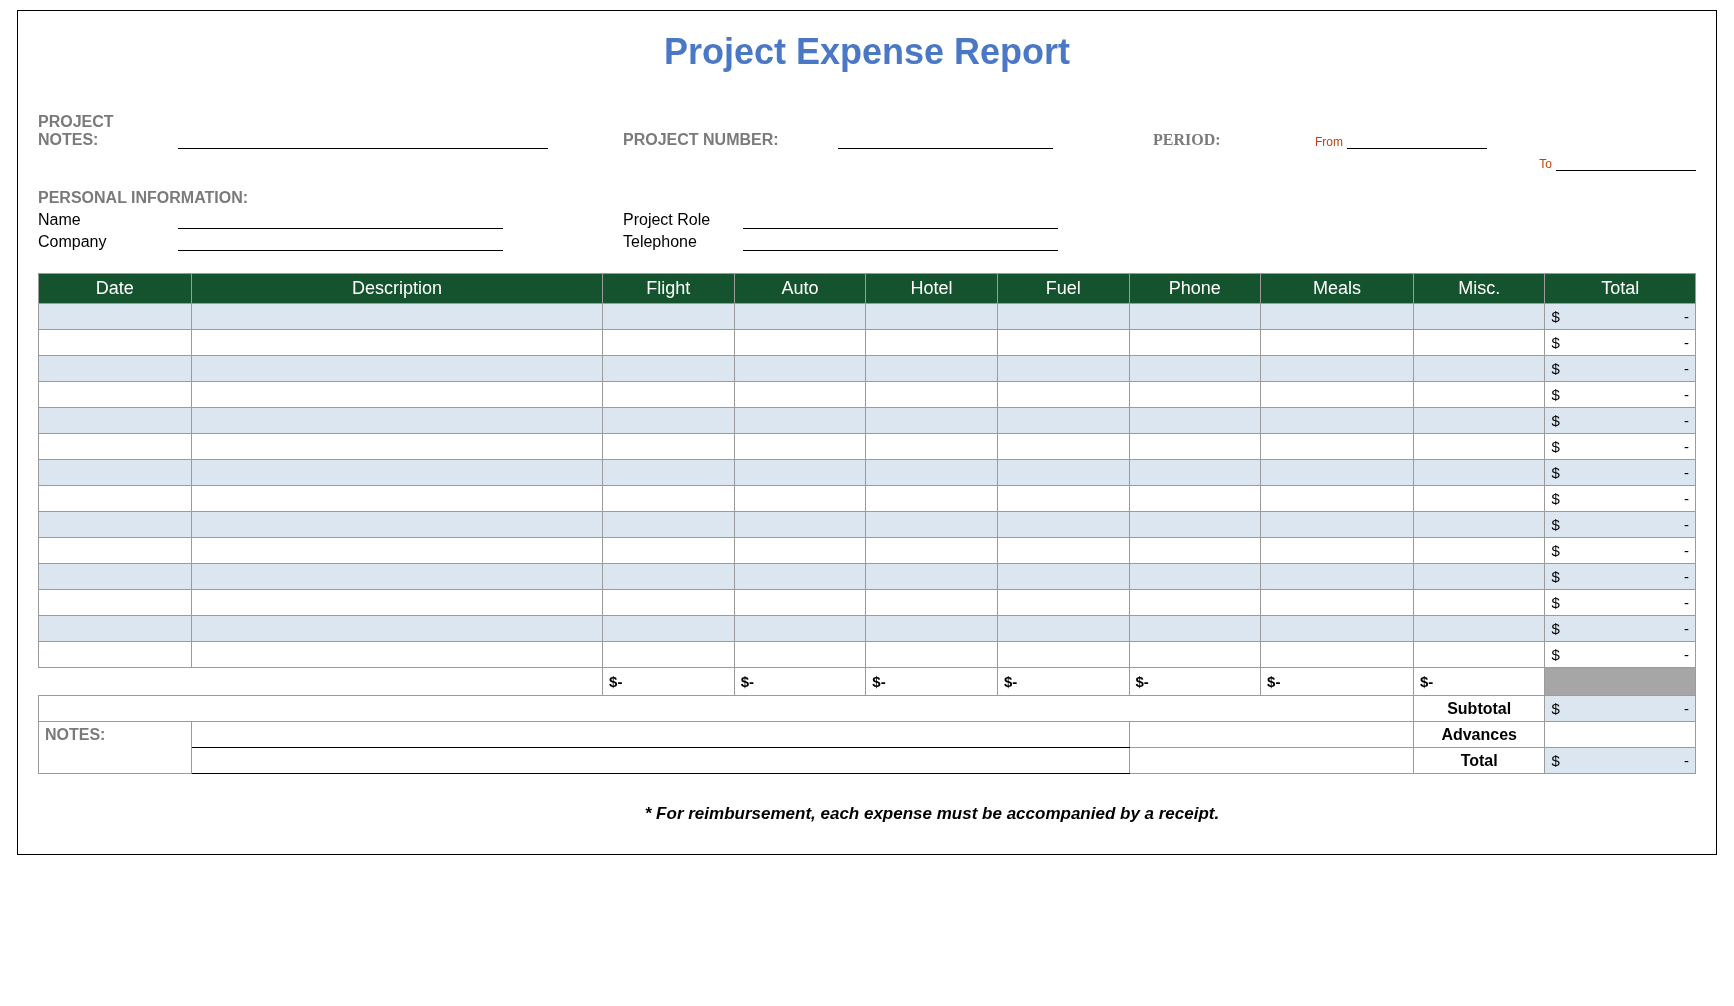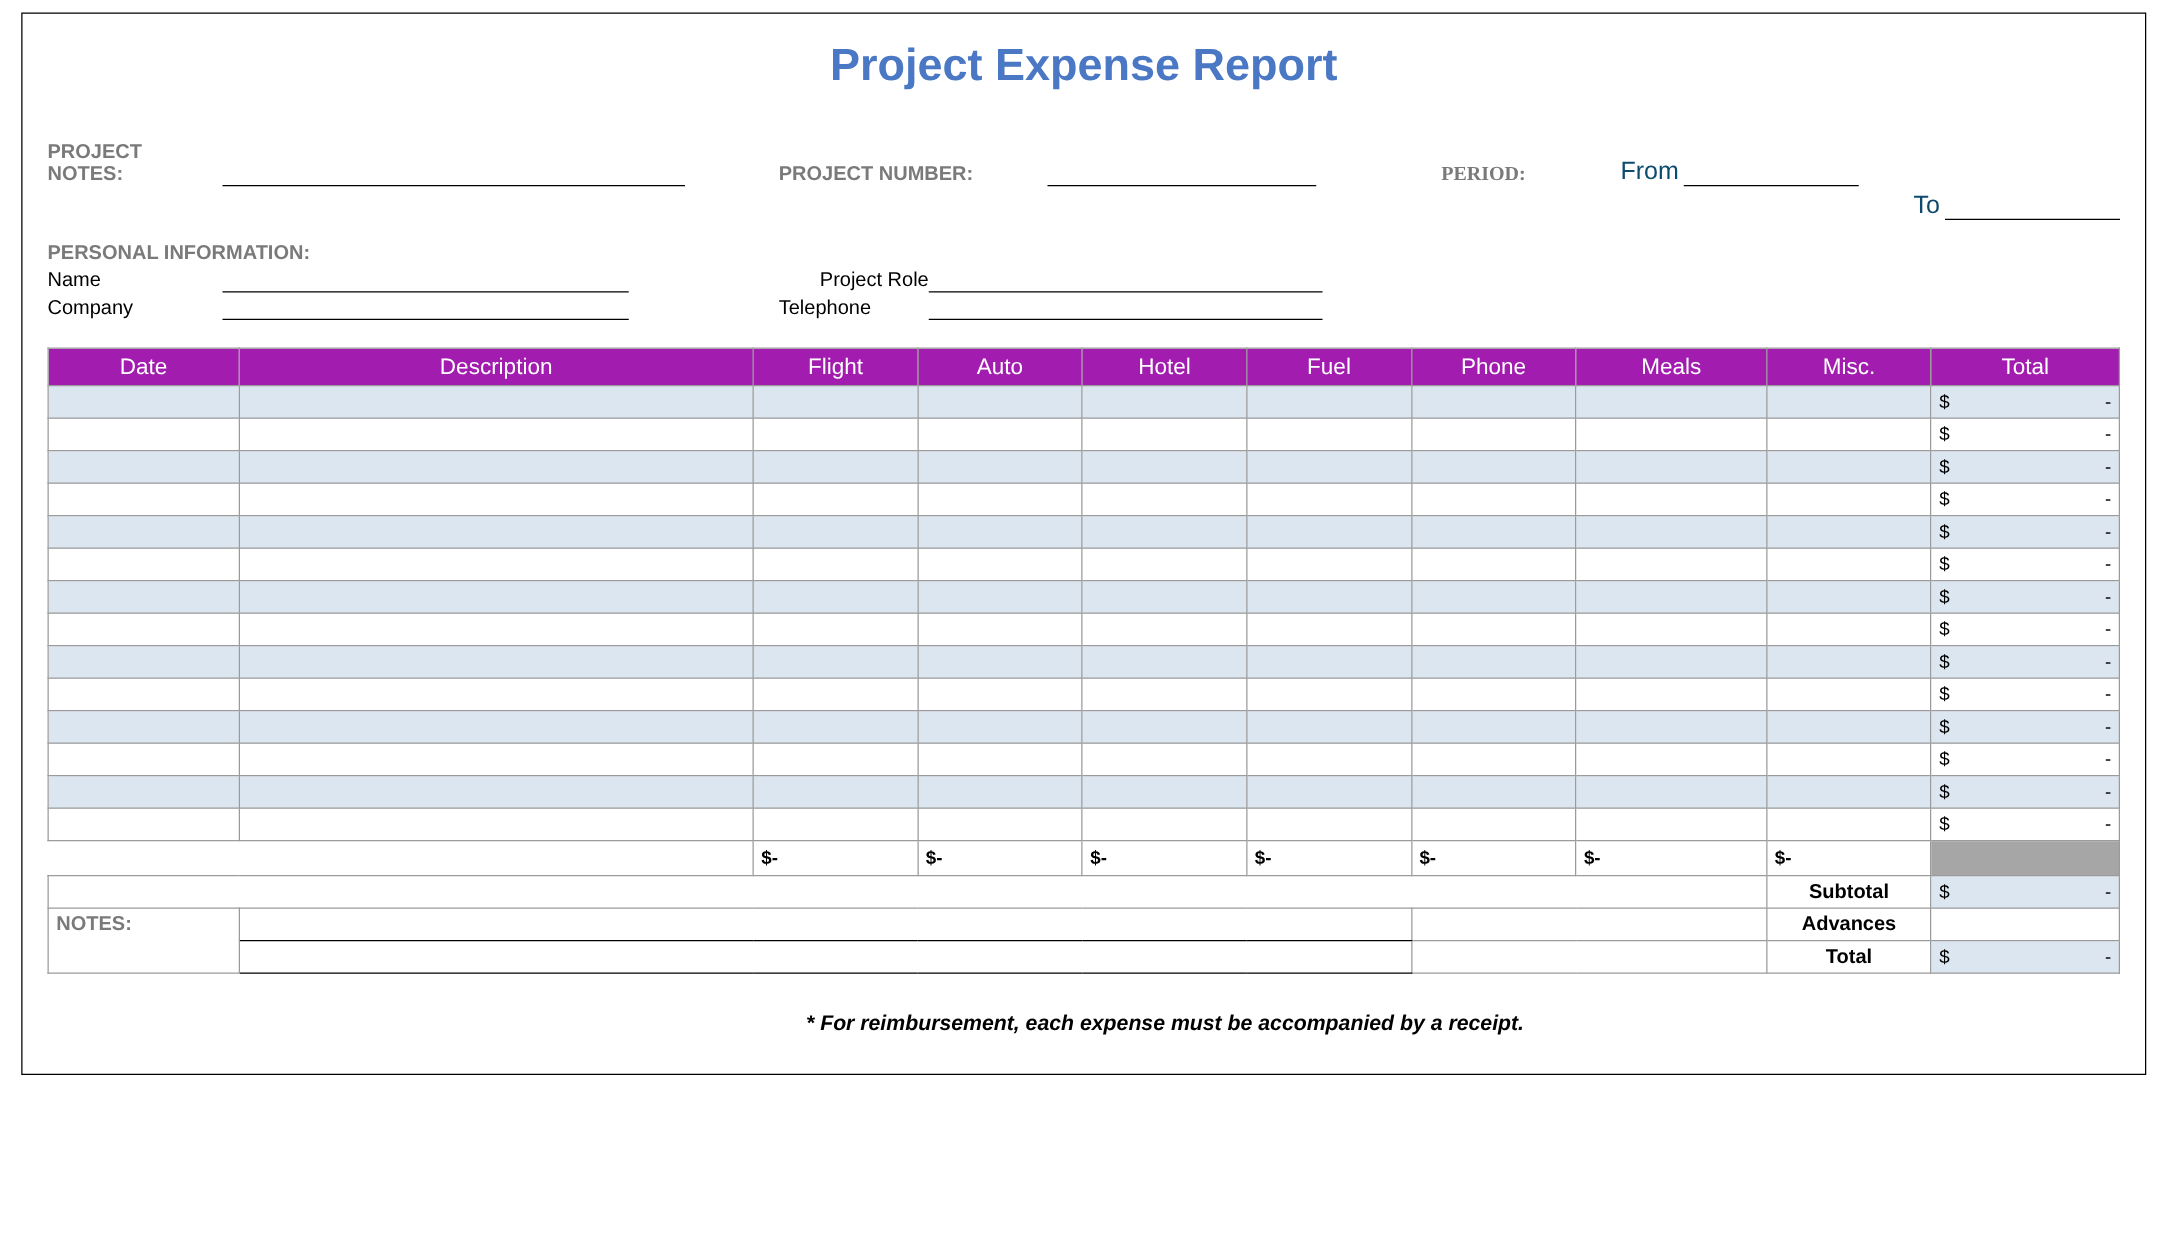--- a/index.html
+++ b/index.html
@@ -31,37 +31,37 @@
   }
   .form-label-bold {
     color: #7A7A7A;
     font-weight: bold;
     font-size: 16px;
   }
   .form-label {
     font-size: 16px;
   }
   .period-label {
-    color: #0c4a6e;
-    font-size: 20px;
+    color: #c2410c;
+    font-size: 12px;
     text-align: right;
   }
   .underline {
     border-bottom: 1px solid #000;
     display: inline-block;
     height: 18px;
   }
   .section-block { margin-bottom: 18px; }
   table.expense {
     width: 100%;
     border-collapse: collapse;
     table-layout: fixed;
   }
   table.expense th {
-    background: #a21caf;
+    background: #14532d;
     color: #fff;
     font-weight: normal;
     font-size: 18px;
     padding: 4px 6px;
     border: 1px solid #9B9B9B;
     text-align: center;
     height: 26px;
   }
   table.expense td {
     border: 1px solid #9B9B9B;
@@ -145,21 +145,21 @@
       <span class="underline" style="width:140px;margin-left:4px;"></span>
     </div>
   </div>
 
   <div class="section-block" style="margin-bottom:22px;">
     <div class="form-label-bold" style="margin-bottom:4px;">PERSONAL INFORMATION:</div>
     <div class="form-row">
       <span class="form-label" style="width:140px;">Name</span>
       <span class="underline" style="width:325px;"></span>
       <span style="width:120px;"></span>
-      <span class="form-label" style="width:120px;text-align:right;">Project Role</span>
+      <span class="form-label" style="width:120px;">Project Role</span>
       <span class="underline" style="width:315px;"></span>
     </div>
     <div class="form-row">
       <span class="form-label" style="width:140px;">Company</span>
       <span class="underline" style="width:325px;"></span>
       <span style="width:120px;"></span>
       <span class="form-label" style="width:120px;">Telephone</span>
       <span class="underline" style="width:315px;"></span>
     </div>
   </div>

